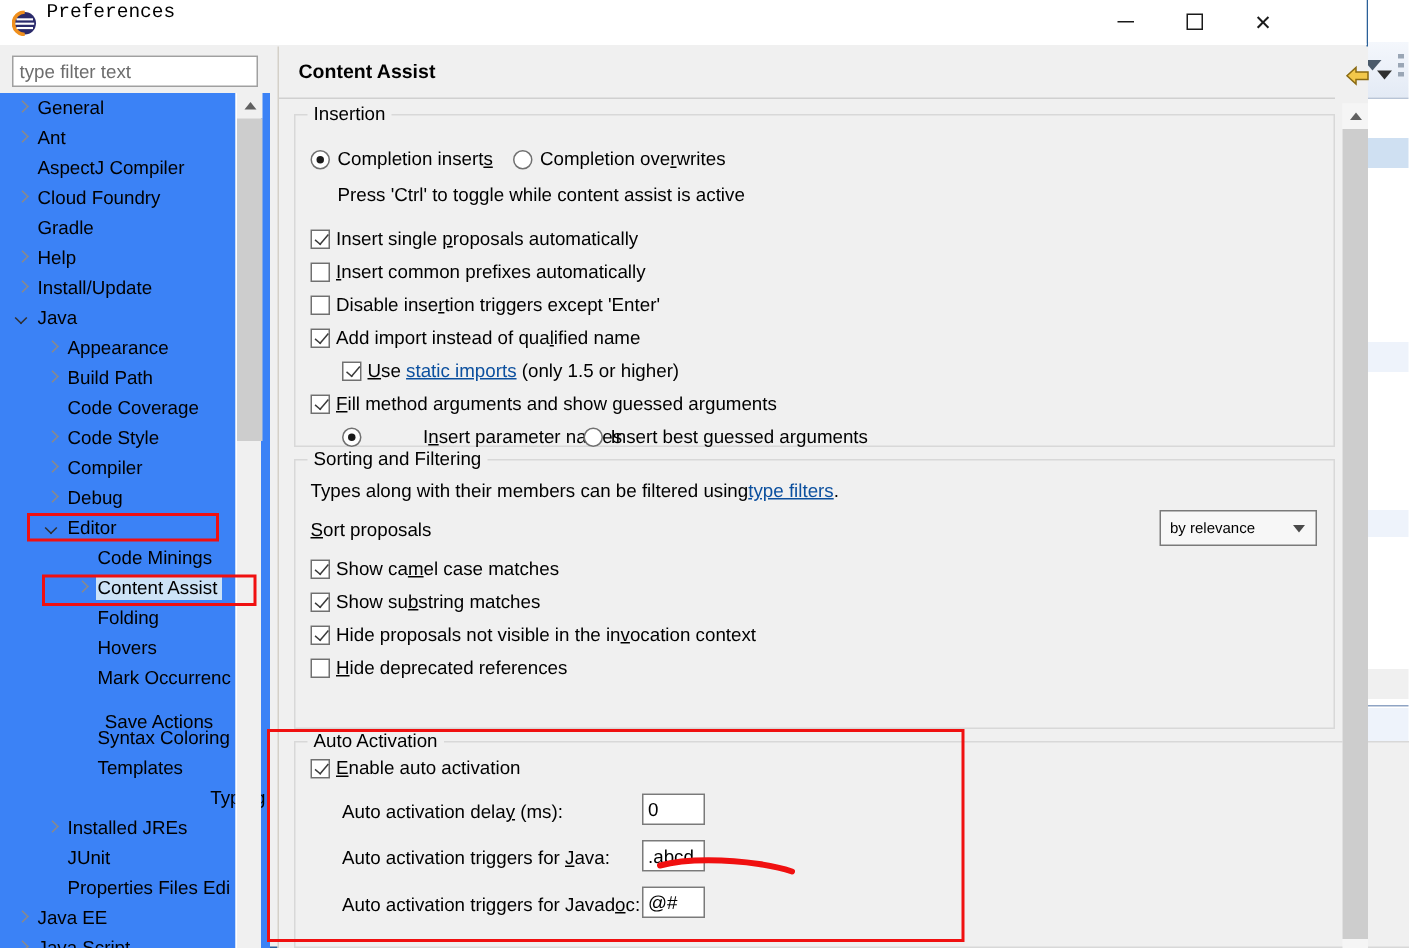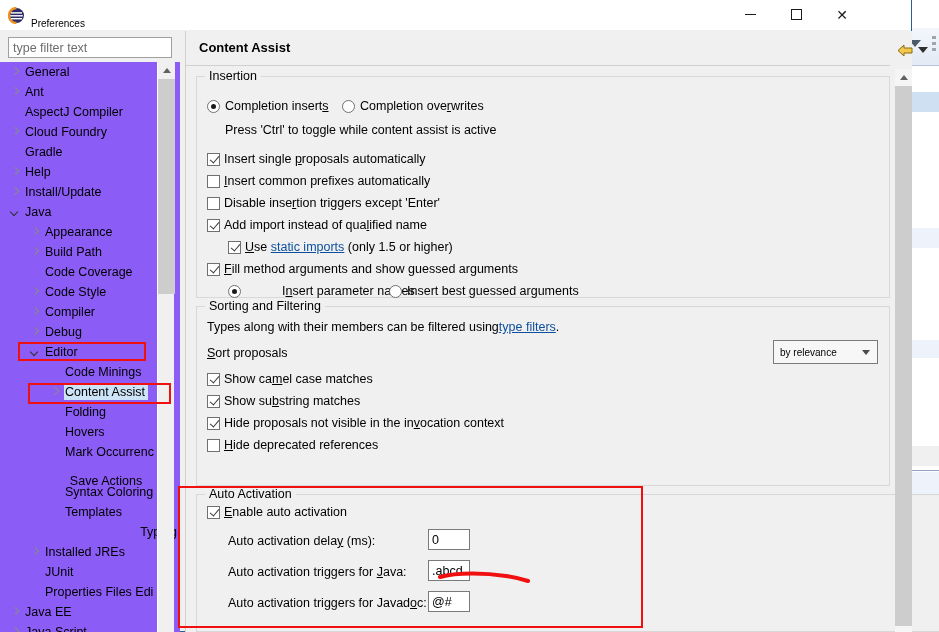--- a/index.html
+++ b/index.html
@@ -64,22 +64,22 @@
     position: relative;
     height: 30px;
     background: #ffffff;
     border-bottom: 1px solid #ffffff;
   }
   #titlebar .title-icon {
     position: absolute; left: 8px; top: 7px;
     width: 17px; height: 17px;
   }
   #titlebar .title-text {
-    position: absolute; left: 31px; top: 18px;
-    font-size: 10px; color: #000000;
+    position: absolute; left: 31px; top: 0;
+    font-size: 13px; color: #000000; font-family: Liberation Mono, monospace;
   }
   .win-btn {
     position: absolute; top: 0; width: 46px; height: 29px;
     display: flex; align-items: center; justify-content: center;
     cursor: default;
   }
   #btn-min  { right: 138px; }
   #btn-max  { right: 92px;  }
   #btn-close{ right: 46px;  }
   .win-glyph { font-size: 14px; color: #1a1a1a; line-height: 1; }
@@ -96,21 +96,21 @@
     font-size: 12.5px;
     color: #000000;
     padding: 0 4px;
     outline: none;
   }
   #filter-input::placeholder { color: #6d6d6d; opacity: 1; }
 
   #tree-panel {
     position: absolute; left: 0; top: 62px;
     width: 180px; height: 570px;
-    background: #8b5cf6;
+    background: #3b82f6;
     overflow: hidden;
   }
   .tree-item {
     position: relative;
     height: 20px;
     display: flex; align-items: center;
     white-space: nowrap;
     font-size: 12.5px;
     color: #000000;
     cursor: default;

